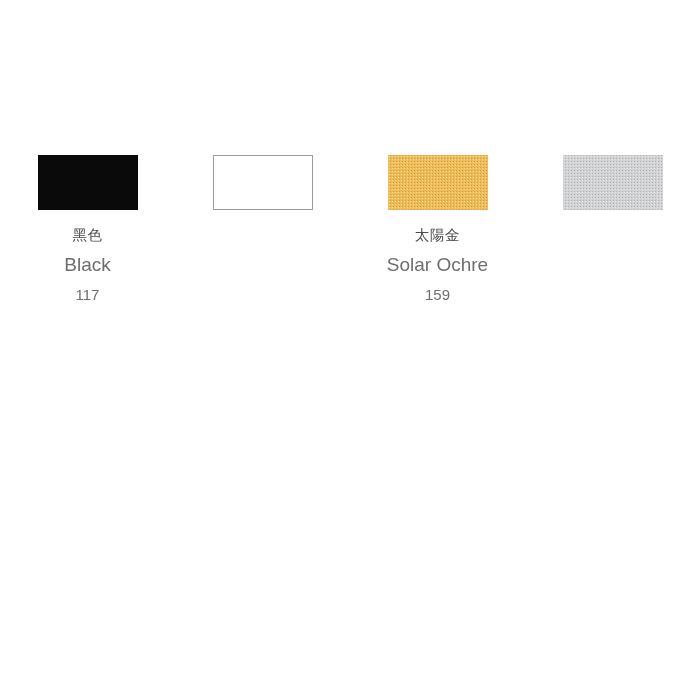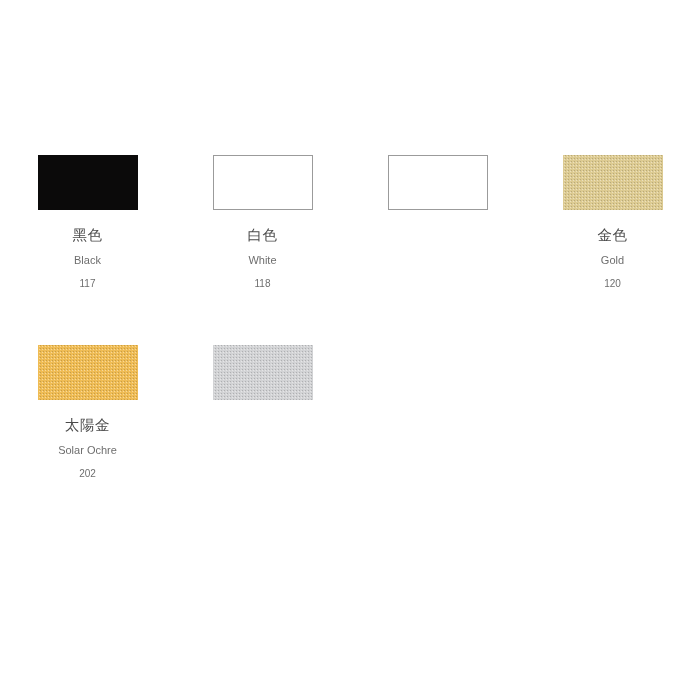--- a/index.html
+++ b/index.html
@@ -71,27 +71,27 @@
     line-height: 1;
   }
   .name-cn {
     font-size: 14.5px;
     color: #4a4a4a;
     letter-spacing: 0.6px;
     white-space: nowrap;
   }
   .name-en {
     margin-top: 12px;
-    font-size: 11px;
+    font-size: 19px;
     color: #6e6e6e;
     white-space: nowrap;
   }
   .code {
     margin-top: 13px;
-    font-size: 10px;
+    font-size: 15px;
     color: #6e6e6e;
     white-space: nowrap;
   }
 </style>
 </head>
 <body style="background: rgb(255, 255, 255);">
 
 <div id="swatch-chart">
   <div class="grid">
       <div class="cell">
@@ -101,49 +101,29 @@
         <div class="labels">
           <div class="name-cn">黑色</div>
           <div class="name-en">Black</div>
           <div class="code">117</div>
         </div>
       </div>
       <div class="cell">
         <div class="swatch-wrap">
           <div class="swatch bordered" style="background: rgb(255, 255, 255);"></div>
         </div>
-        <div class="labels">
-          <div class="name-cn">白色</div>
-          <div class="name-en">White</div>
-          <div class="code">118</div>
-        </div>
-      </div>
-      <div class="cell">
-        <div class="swatch-wrap">
-          <div class="swatch bordered" style="background: rgb(255, 255, 255);"></div>
-        </div>
-      </div>
-      <div class="cell">
-        <div class="swatch-wrap">
-          <div class="swatch metallic" style="background: rgb(221, 203, 146);"></div>
-        </div>
-        <div class="labels">
-          <div class="name-cn">金色</div>
-          <div class="name-en">Gold</div>
-          <div class="code">120</div>
-        </div>
       </div>
       <div class="cell">
         <div class="swatch-wrap">
           <div class="swatch metallic" style="background: rgb(239, 188, 85);"></div>
         </div>
         <div class="labels">
           <div class="name-cn">太陽金</div>
           <div class="name-en">Solar Ochre</div>
-          <div class="code">202</div>
+          <div class="code">159</div>
         </div>
       </div>
       <div class="cell">
         <div class="swatch-wrap">
           <div class="swatch metallic" style="background: rgb(210, 211, 213);"></div>
         </div>
       </div>
     </div>
 </div>
 

